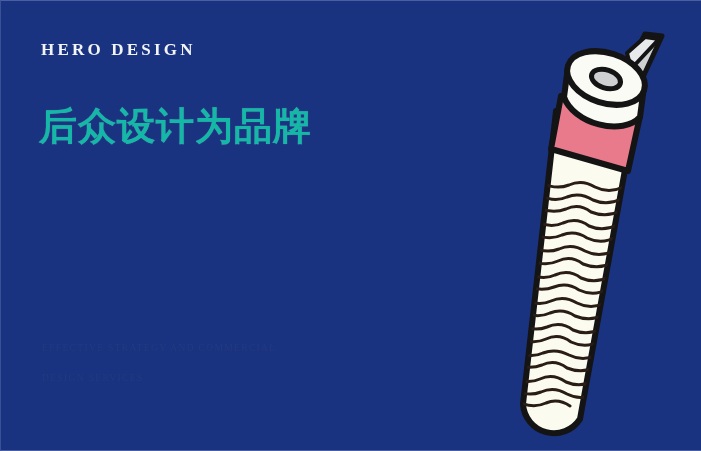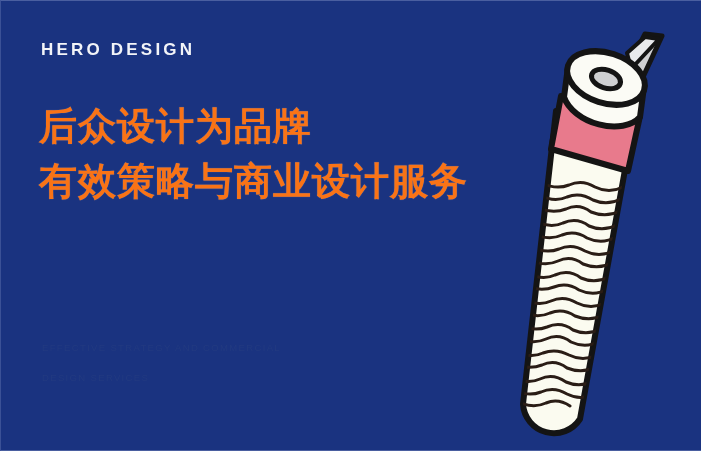--- a/index.html
+++ b/index.html
@@ -6,21 +6,21 @@
     margin: 0;
     padding: 0;
     background: #ffffff;
   }
   #poster {
     position: relative;
     width: 701px;
     height: 451px;
     background: #1a3380;
     overflow: hidden;
-    font-family: Liberation Sans, sans-serif;
+    font-family: Liberation Serif, serif;
     box-sizing: border-box;
     border-top: 1px solid #4a5fa0;
     border-left: 1px solid #3b5196;
     border-bottom: 1px solid #4a5fa0;
   }
 
   
   .brand {
     position: absolute;
     left: 40px;
@@ -35,21 +35,21 @@
 
   
   .headline {
     position: absolute;
     left: 38px;
     top: 98px;
     width: 520px;
   }
   .headline .hl-line {
     display: block;
-    color: #f97316;
+    color: #14b8a6;
     font-size: 38px;
     font-weight: 700;
     line-height: 55px;
     letter-spacing: 1px;
     white-space: nowrap;
     text-shadow: 0 0 1px rgba(255,255,255,0.35);
   }
 
   
   .subcaption {
@@ -84,21 +84,20 @@
 </style>
 </head>
 <body>
 
 <div id="poster">
 
   <div class="brand">HERO DESIGN</div>
 
   <div class="headline">
     <span class="hl-line">后众设计为品牌</span>
-    <span class="hl-line">有效策略与商业设计服务</span>
   </div>
 
   <div class="subcaption">
     <span class="sub-line">EFFECTIVE STRATEGY AND COMMERCIAL</span>
     <span class="sub-line">DESIGN SERVICES</span>
   </div>
 
   <div class="illustration">
     <svg viewBox="0 0 246 451" xmlns="http://www.w3.org/2000/svg">
       <defs>

